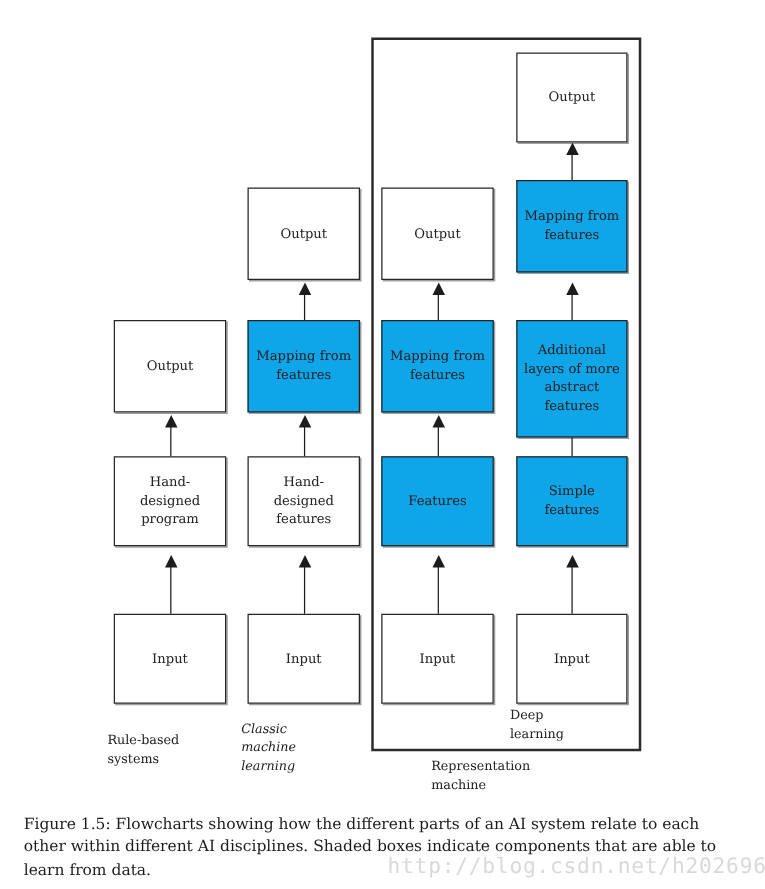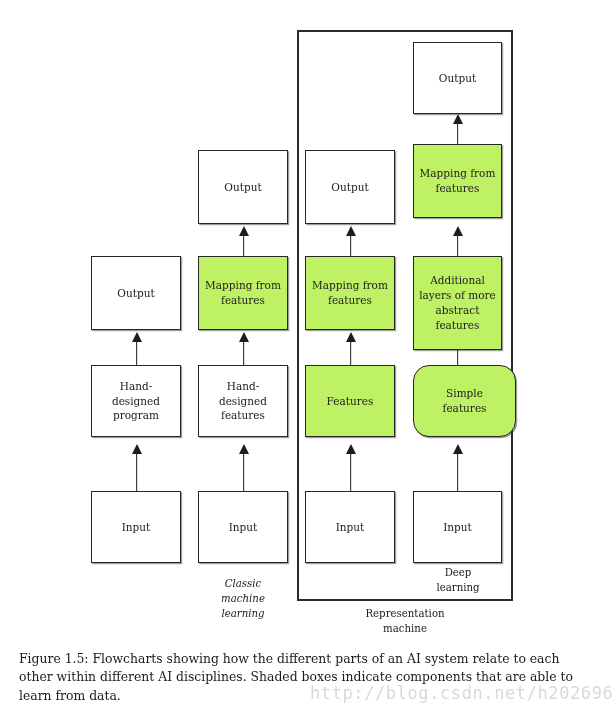--- a/index.html
+++ b/index.html
@@ -42,21 +42,21 @@
     align-items: center;
     justify-content: center;
     text-align: center;
     line-height: 1.42;
     font-size: 10.5px;
     color: #242021;
     padding: 19px 4px;
     box-shadow: 1.2px 1.2px 0 rgba(40,40,40,0.45);
   }
   .node.shaded {
-    background: #bef264;
+    background: #0ea5e9;
   }
   .node-label {
     display: block;
     white-space: pre-line;
   }
 
   
   .arrow {
     position: absolute;
   }
@@ -77,21 +77,21 @@
     width: 0;
     height: 0;
     border-left: 5.2px solid transparent;
     border-right: 5.2px solid transparent;
     border-bottom: 10.5px solid #1c1c1c;
   }
 
   
   .col-label {
     position: absolute;
-    text-align: center;
+    text-align: left;
     font-size: 10.2px;
     line-height: 1.45;
     color: #242021;
     white-space: pre-line;
   }
 
   
   #caption {
     position: absolute;
     left: 19px;
@@ -136,20 +136,22 @@
 designed
 program</span>
   </div>
   <div class="arrow" style="left:131px; top:332px; width:11px; height:33px;">
     <div class="head"></div>
     <div class="shaft"></div>
   </div>
   <div class="node" style="left:91px; top:256px; width:90px; height:74px;">
     <span class="node-label">Output</span>
   </div>
+  <div class="col-label" style="left:86px; top:586px; width:100px;">Rule-based
+systems</div>
 
   <div class="node" style="left:198px; top:491px; width:90px; height:72px;">
     <span class="node-label">Input</span>
   </div>
   <div class="arrow" style="left:238px; top:444px; width:11px; height:47px;">
     <div class="head"></div>
     <div class="shaft"></div>
   </div>
   <div class="node" style="left:198px; top:365px; width:90px; height:72px;">
     <span class="node-label">Hand-
@@ -201,21 +203,21 @@
     <span class="node-label">Output</span>
   </div>
 
   <div class="node" style="left:413px; top:491px; width:89px; height:72px;">
     <span class="node-label">Input</span>
   </div>
   <div class="arrow" style="left:452px; top:444px; width:11px; height:47px;">
     <div class="head"></div>
     <div class="shaft"></div>
   </div>
-  <div class="node shaded" style="left:413px; top:365px; width:103px; height:72px;border-radius:16px;">
+  <div class="node shaded" style="left:413px; top:365px; width:89px; height:72px;">
     <span class="node-label">Simple
 features</span>
   </div>
   <div class="arrow" style="left:452px; top:332px; width:11px; height:33px;">
     <div class="head"></div>
     <div class="shaft"></div>
   </div>
   <div class="node shaded" style="left:413px; top:256px; width:89px; height:94px;">
     <span class="node-label">Additional
 layers of more

